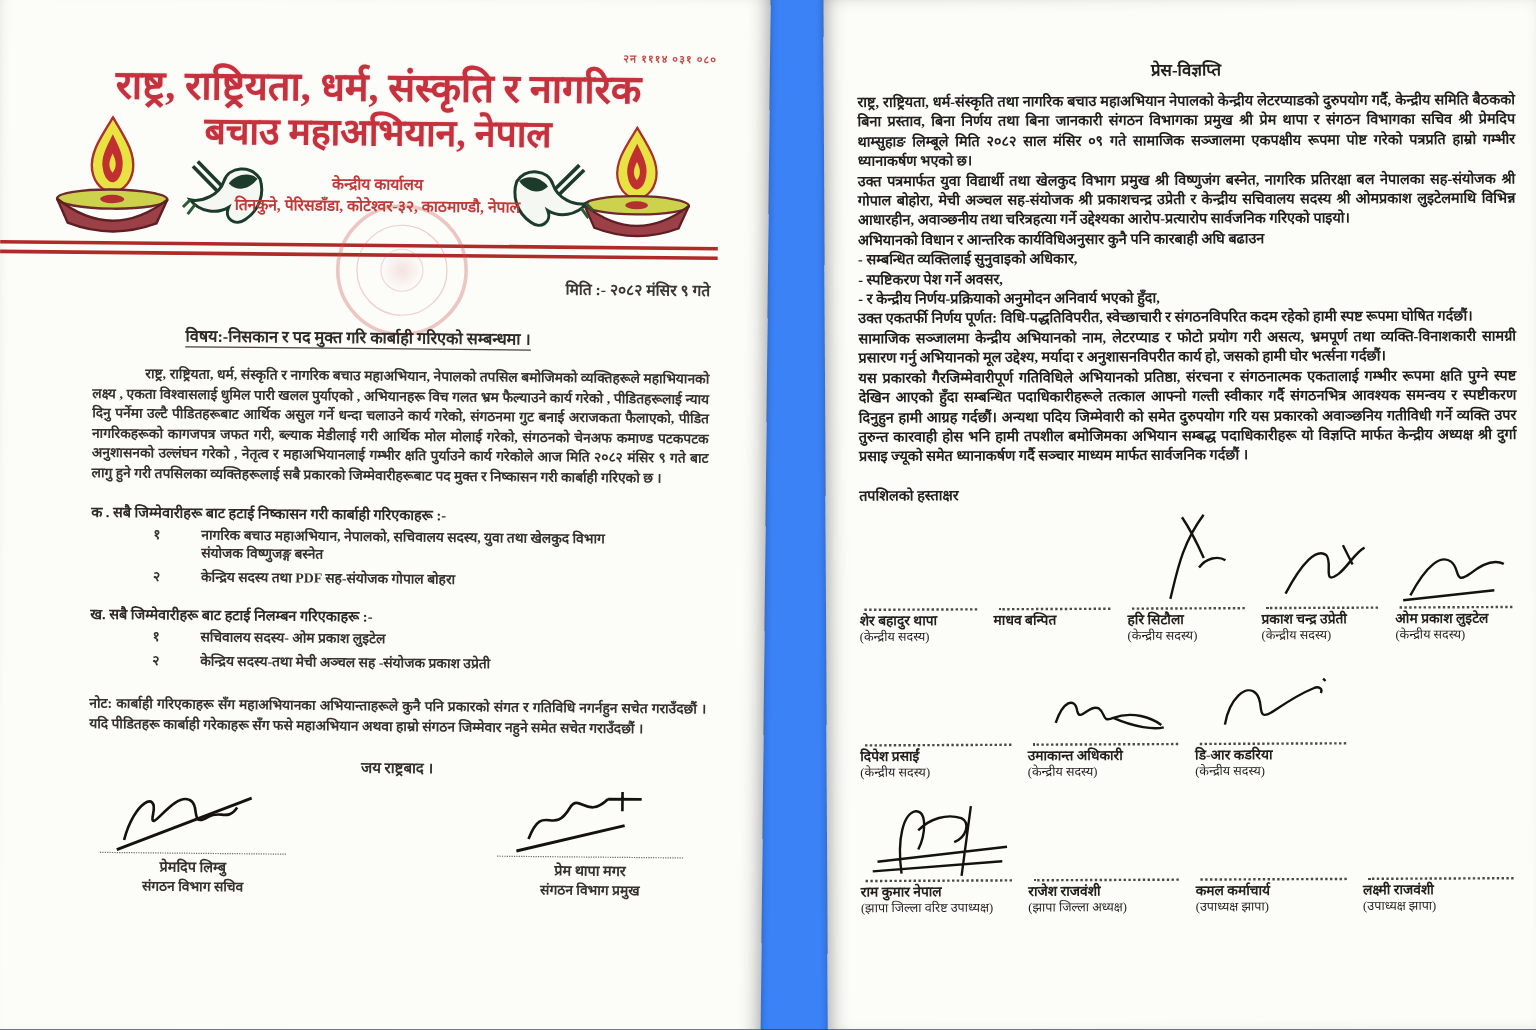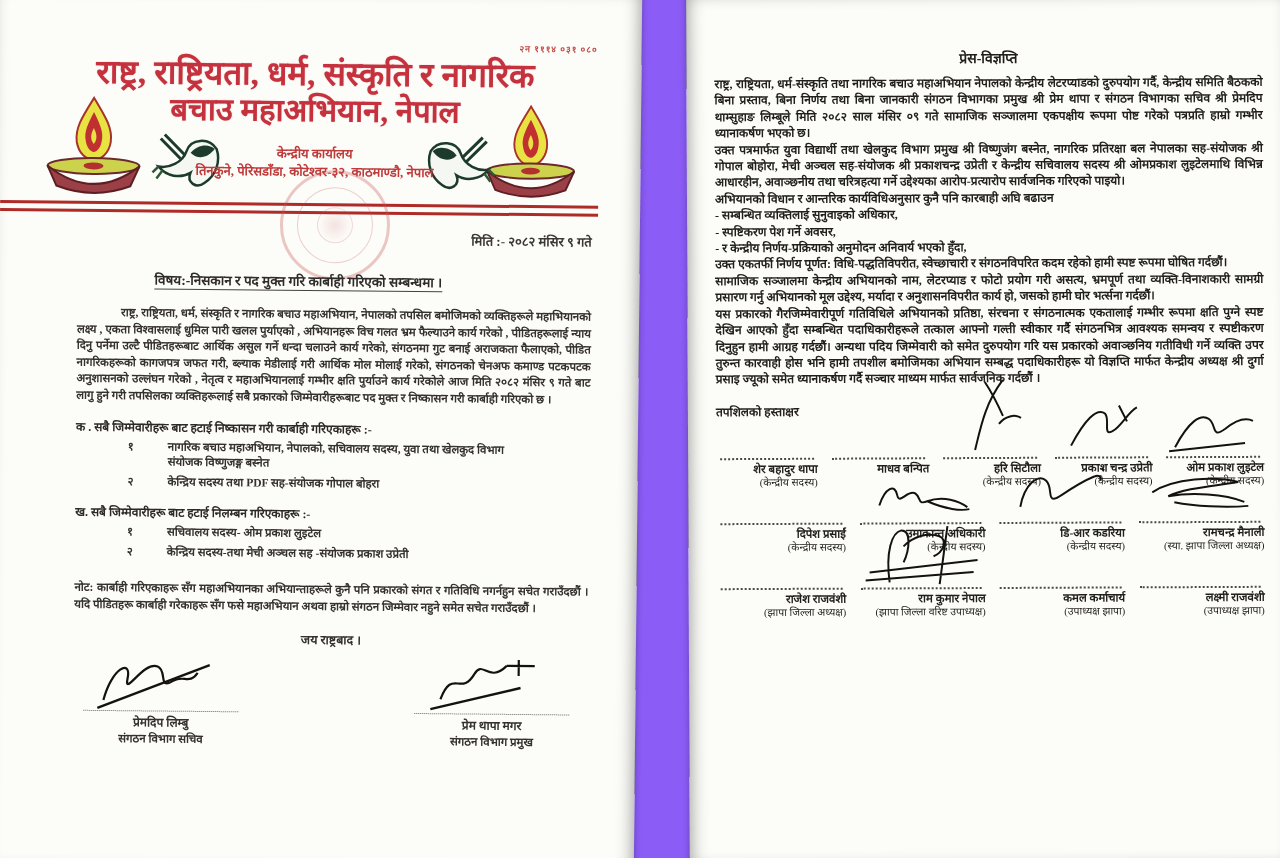--- a/index.html
+++ b/index.html
@@ -1,16 +1,16 @@
 <!DOCTYPE html>
 <html><head>
 <meta charset="utf-8">
 <style>
   html,body{margin:0;padding:0;background:#2b0c08;}
-  .canvas{position:relative;width:1280px;height:858px;overflow:hidden;background:#8b5cf6;
+  .canvas{position:relative;width:1280px;height:858px;overflow:hidden;background:#3b82f6;
           font-family:"Liberation Serif", serif;}
   .page{position:absolute;background:#fcfcf9;box-shadow:0 0 18px rgba(0,0,0,.45) inset, 0 0 6px rgba(0,0,0,.3);}
   .page-left{left:-14px;top:-16px;width:652px;height:892px;transform:rotate(.55deg);}
   .page-right{left:688px;top:-10px;width:606px;height:880px;transform:rotate(-.25deg);}
 
   
   .phone{position:absolute;top:56px;right:44px;font-size:9px;font-weight:700;color:#c14a46;letter-spacing:1px;}
   .t1{position:absolute;top:72px;left:0;right:0;margin:0;text-align:center;
       font-size:33px;line-height:36px;font-weight:800;color:#c5323e;text-shadow:0 0 1px rgba(197,50,62,.5);}
   .t2{position:absolute;top:110px;left:0;right:0;margin:0;text-align:center;
@@ -48,21 +48,21 @@
 
   
   .rp-inner{position:absolute;top:58px;left:28px;right:30px;color:#211f1c;}
   .rp-title{text-align:center;font-size:14px;font-weight:800;margin:0 0 8px 0;}
   .rp p{margin:0;font-size:12px;line-height:16.4px;text-align:justify;font-weight:600;}
   .rp p.short{text-align:left;}
   .rp .closing{margin-top:16px;font-weight:700;}
   .sgrid{display:grid;margin-top:34px;column-gap:10px;}
   .sgrid.c5{grid-template-columns:repeat(5,1fr);}
   .sgrid.c4{grid-template-columns:repeat(4,1fr);margin-top:30px;}
-  .scell{position:relative;text-align:right;padding-top:4px;}
+  .scell{position:relative;text-align:left;padding-top:4px;margin-top:48px;}
   .scell .ink{position:absolute;left:50%;transform:translateX(-50%);bottom:34px;}
   .sdots{border-top:2px dotted #4c4a46;margin:0 4px;}
   .sname{font-size:11.5px;font-weight:800;margin-top:2px;line-height:14px;}
   .srole{font-size:10.5px;font-weight:400;line-height:13px;}
 </style>
 </head>
 <body>
 
 <div class="canvas">
 
@@ -234,43 +234,35 @@
           <div class="srole">(केन्द्रीय सदस्य)</div>
         </div>
         <div class="scell">
           <svg class="ink" width="100" height="56" viewBox="0 0 100 56">
             <path d="M10,44 C14,22 28,10 36,18 C44,26 34,44 52,32 C64,24 74,18 84,14 C88,12 92,14 90,18 M92,6 L94,8" fill="none" stroke="#14120f" stroke-width="2"></path>
           </svg>
           <div class="sdots"></div>
           <div class="sname">डि-आर कडरिया</div>
           <div class="srole">(केन्द्रीय सदस्य)</div>
         </div>
-        <div class="scell">
-          <svg class="ink" width="110" height="46" viewBox="0 0 110 46">
-            <path d="M8,20 C30,6 70,4 94,10 C70,14 40,16 24,24 C48,20 80,22 100,30 M30,30 C50,34 80,36 104,34" fill="none" stroke="#14120f" stroke-width="2"></path>
-          </svg>
-          <div class="sdots"></div>
-          <div class="sname">रामचन्द्र मैनाली</div>
-          <div class="srole">(स्या. झापा जिल्ला अध्यक्ष)</div>
-        </div>
       </div>
 
       <div class="sgrid c4">
+        <div class="scell">
+          <svg class="ink" style="bottom:26px;" width="130" height="70" viewBox="0 0 130 70">
+            <path d="M34,60 C30,30 36,10 46,8 C56,8 54,28 48,40 M48,24 C58,14 72,10 84,14 C92,18 88,30 78,34 M92,4 L84,62 M14,50 L122,38 M10,58 L118,50" fill="none" stroke="#14120f" stroke-width="2"></path>
+          </svg>
+          <div class="sdots"></div>
+          <div class="sname">राम कुमार नेपाल</div>
+          <div class="srole">(झापा जिल्ला वरिष्ट उपाध्यक्ष)</div>
+        </div>
         <div class="scell">
           <div class="sdots"></div>
           <div class="sname">राजेश राजवंशी</div>
           <div class="srole">(झापा जिल्ला अध्यक्ष)</div>
-        </div>
-        <div class="scell">
-          <svg class="ink" style="bottom:26px;" width="130" height="70" viewBox="0 0 130 70">
-            <path d="M34,60 C30,30 36,10 46,8 C56,8 54,28 48,40 M48,24 C58,14 72,10 84,14 C92,18 88,30 78,34 M92,4 L84,62 M14,50 L122,38 M10,58 L118,50" fill="none" stroke="#14120f" stroke-width="2"></path>
-          </svg>
-          <div class="sdots"></div>
-          <div class="sname">राम कुमार नेपाल</div>
-          <div class="srole">(झापा जिल्ला वरिष्ट उपाध्यक्ष)</div>
         </div>
         <div class="scell">
           <div class="sdots"></div>
           <div class="sname">कमल कर्माचार्य</div>
           <div class="srole">(उपाध्यक्ष झापा)</div>
         </div>
         <div class="scell">
           <div class="sdots"></div>
           <div class="sname">लक्ष्मी राजवंशी</div>
           <div class="srole">(उपाध्यक्ष झापा)</div>

